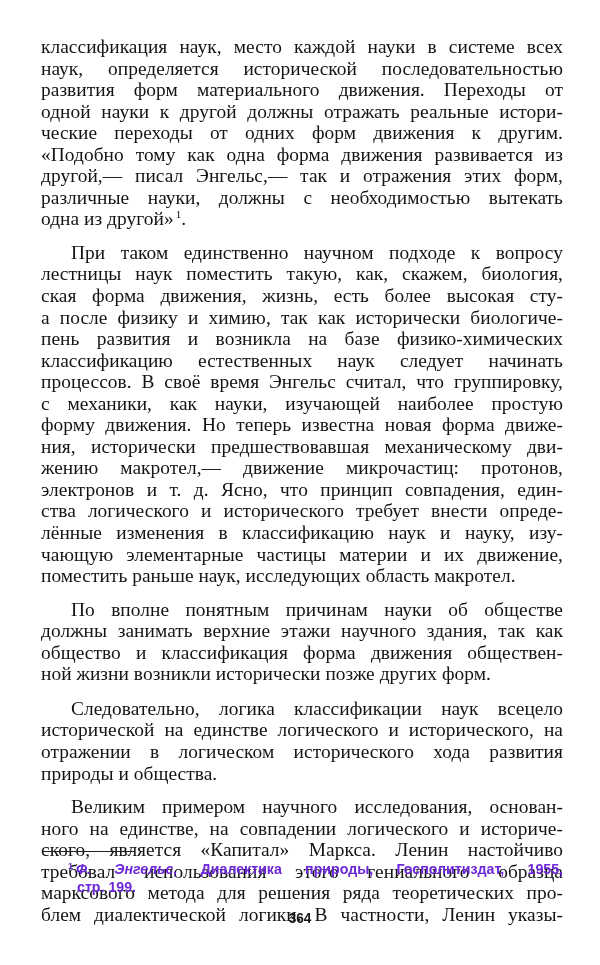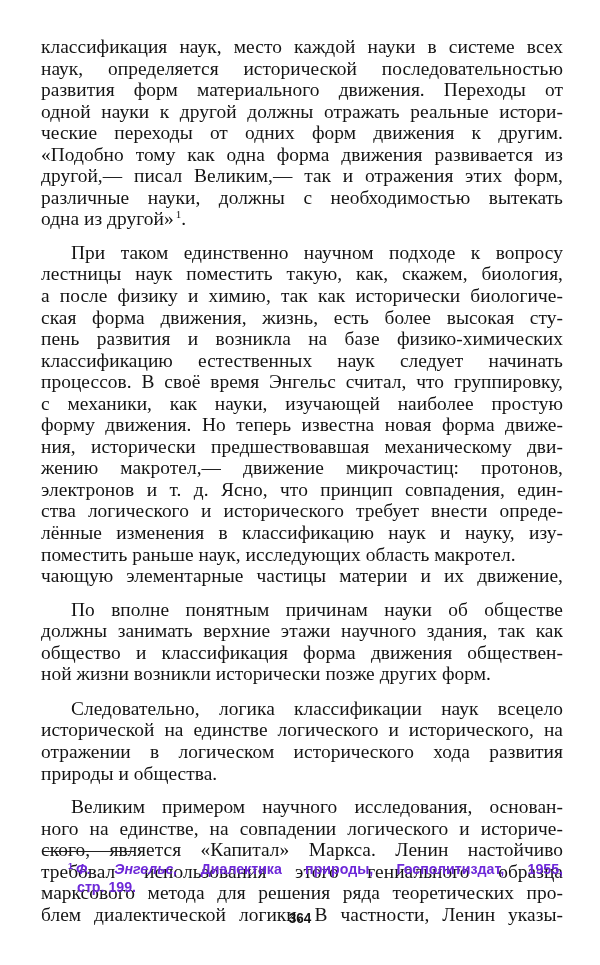--- a/index.html
+++ b/index.html
@@ -46,42 +46,42 @@
 <div class="page">
   <div class="body-text">
 
     <div>
       <span class="line">классификация наук, место каждой науки в системе всех</span>
       <span class="line">наук, определяется исторической последовательностью</span>
       <span class="line">развития форм материального движения. Переходы от</span>
       <span class="line">одной науки к другой должны отражать реальные истори-</span>
       <span class="line">ческие переходы от одних форм движения к другим.</span>
       <span class="line">«Подобно тому как одна форма движения развивается из</span>
-      <span class="line">другой,— писал Великим,— так и отражения этих форм,</span>
+      <span class="line">другой,— писал Энгельс,— так и отражения этих форм,</span>
       <span class="line">различные науки, должны с необходимостью вытекать</span>
       <span class="line last"><span>одна из другой»</span><sup class="fnref">1</sup><span>.</span></span>
     </div>
 
     <div>
       <span class="line indent">При таком единственно научном подходе к вопросу</span>
       <span class="line">лестницы наук поместить такую, как, скажем, биология,</span>
+      <span class="line">ская форма движения, жизнь, есть более высокая сту-</span>
       <span class="line">а после физику и химию, так как исторически биологиче-</span>
-      <span class="line">ская форма движения, жизнь, есть более высокая сту-</span>
       <span class="line">пень развития и возникла на базе физико-химических</span>
       <span class="line">классификацию естественных наук следует начинать</span>
       <span class="line">процессов. В своё время Энгельс считал, что группировку,</span>
       <span class="line">с механики, как науки, изучающей наиболее простую</span>
       <span class="line">форму движения. Но теперь известна новая форма движе-</span>
       <span class="line">ния, исторически предшествовавшая механическому дви-</span>
       <span class="line">жению макротел,— движение микрочастиц: протонов,</span>
       <span class="line">электронов и т. д. Ясно, что принцип совпадения, един-</span>
       <span class="line">ства логического и исторического требует внести опреде-</span>
       <span class="line">лённые изменения в классификацию наук и науку, изу-</span>
+      <span class="line">чающую элементарные частицы материи и их движение,</span>
       <span class="line last">поместить раньше наук, исследующих область макротел.</span>
-      <span class="line">чающую элементарные частицы материи и их движение,</span>
     </div>
 
     <div>
       <span class="line indent">По вполне понятным причинам науки об обществе</span>
       <span class="line">должны занимать верхние этажи научного здания, так как</span>
       <span class="line">общество и классификация форма движения обществен-</span>
       <span class="line last">ной жизни возникли исторически позже других форм.</span>
     </div>
     <div class="para-gap"></div>
 

